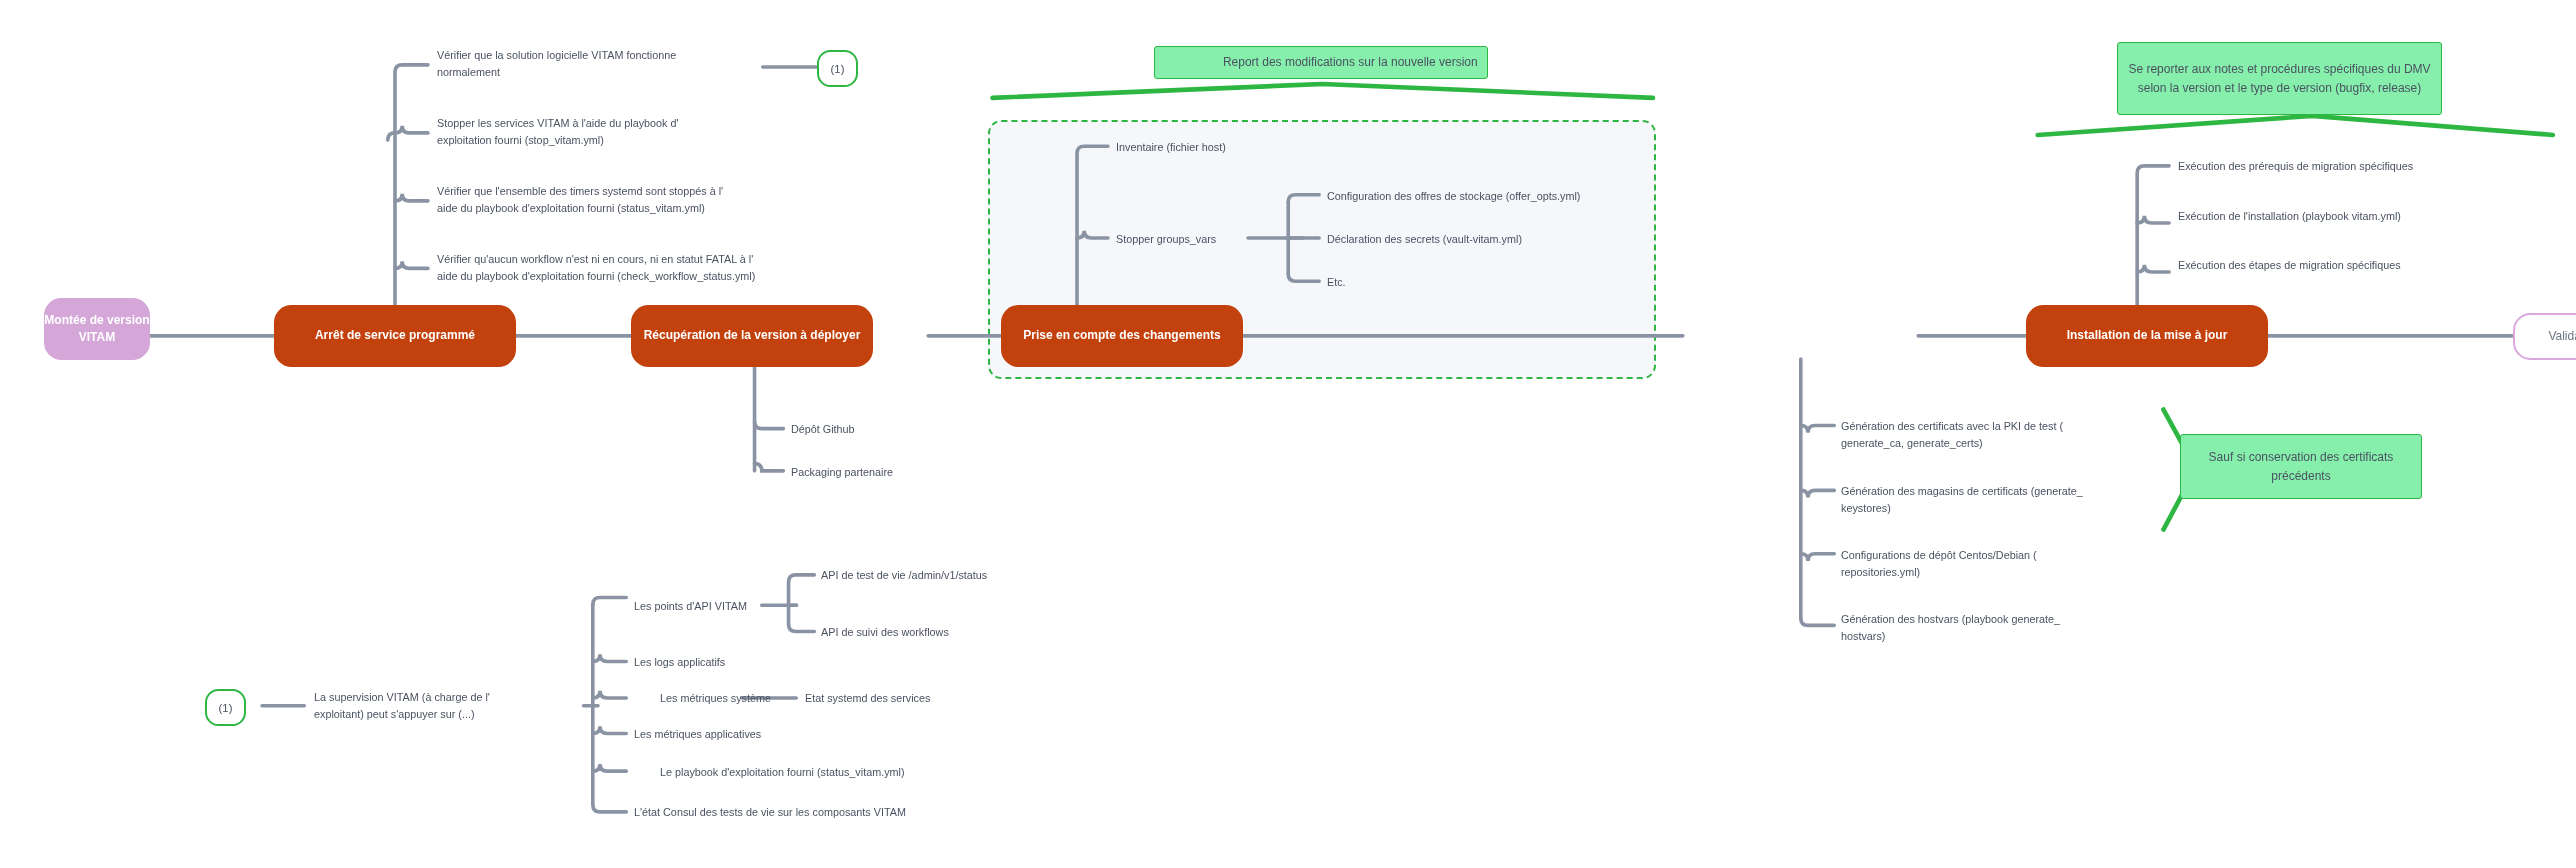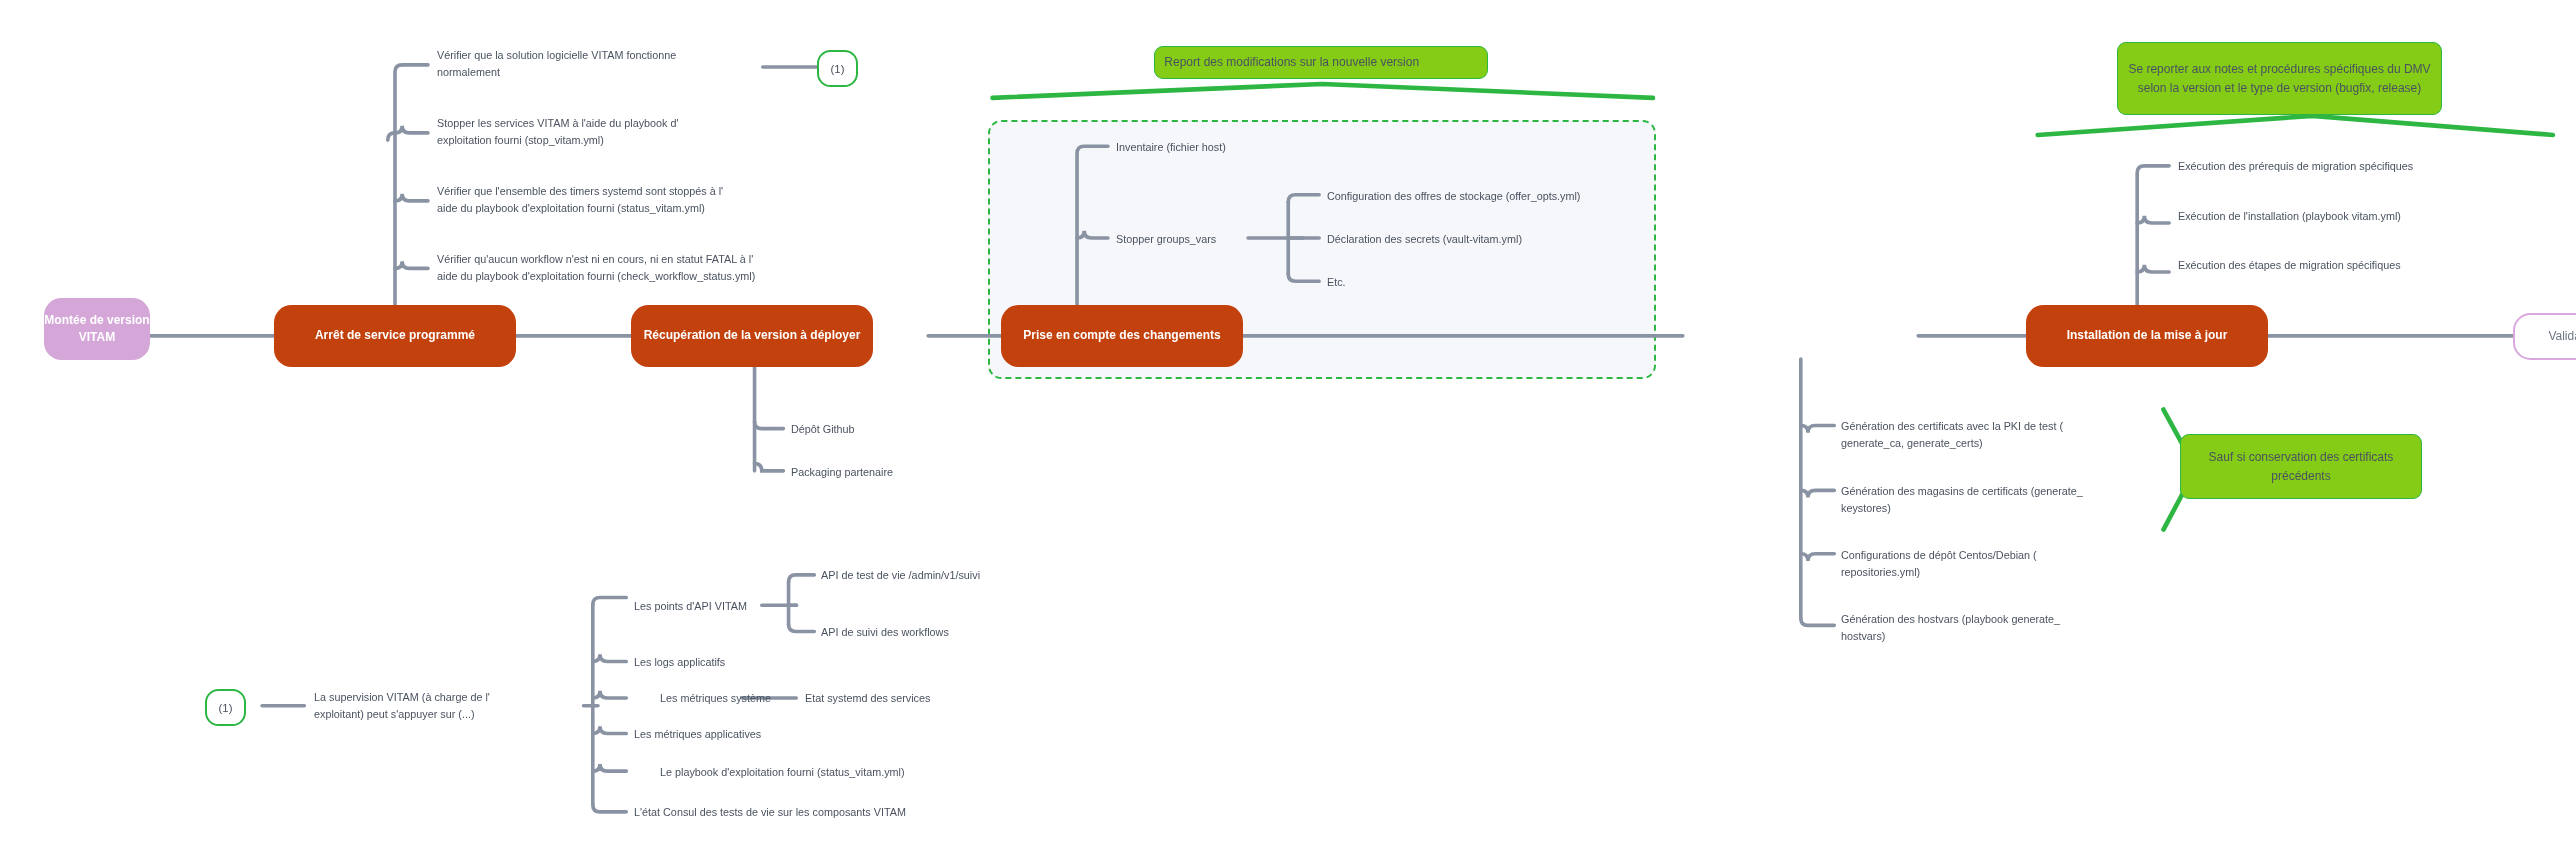--- a/index.html
+++ b/index.html
@@ -15,23 +15,23 @@
   .node.pink{background:#d4a7d8;}
   .node.outline{background:#ffffff;border:2.6px solid #d9a8dc;color:#6d7585;font-weight:normal;}
 
   .leaf{position:absolute;color:#4a5260;font-size:10.8px;line-height:1.62;
         white-space:pre-line;}
 
   .badge{position:absolute;border:2.6px solid #2db742;border-radius:13.4px;
          background:#ffffff;color:#49505e;font-size:11.3px;
          display:flex;align-items:center;justify-content:center;}
 
-  .callout{position:absolute;border:1.5px solid #2db742;border-radius:9px;
-           background:#84cc16;color:#4a5260;font-size:12px;line-height:1.52;
-           display:flex;align-items:center;justify-content:flex-start;text-align:center;
+  .callout{position:absolute;border:1.5px solid #2db742;border-radius:3px;
+           background:#86efac;color:#4a5260;font-size:12px;line-height:1.52;
+           display:flex;align-items:center;justify-content:flex-end;text-align:center;
            box-sizing:border-box;padding:3.1px 9.3px;}
 
   .dashbox{position:absolute;border:2.1px dashed #2db742;border-radius:13.4px;
            background:#f5f7fa;box-sizing:border-box;}
 </style>
 </head>
 <body>
 
 <div id="stage">
 
@@ -196,19 +196,19 @@
   <div class="leaf" style="left:314px;top:689px;width:216px;">La supervision VITAM (à charge de l'
 exploitant) peut s'appuyer sur (...)</div>
 
   <div class="leaf" style="left:634px;top:598px;width:170px;">Les points d'API VITAM</div>
   <div class="leaf" style="left:634px;top:654px;width:206px;">Les logs applicatifs</div>
   <div class="leaf" style="left:634px;top:690px;width:170px;padding-left:26px;">Les métriques système</div>
   <div class="leaf" style="left:634px;top:726px;width:206px;">Les métriques applicatives</div>
   <div class="leaf" style="left:634px;top:764px;width:309px;padding-left:26px;">Le playbook d'exploitation fourni (status_vitam.yml)</div>
   <div class="leaf" style="left:634px;top:804px;width:371px;">L'état Consul des tests de vie sur les composants VITAM</div>
 
-  <div class="leaf" style="left:821px;top:567px;width:237px;">API de test de vie /admin/v1/suivi</div>
+  <div class="leaf" style="left:821px;top:567px;width:237px;">API de test de vie /admin/v1/status</div>
   <div class="leaf" style="left:821px;top:624px;width:237px;">API de suivi des workflows</div>
 
   <div class="leaf" style="left:805px;top:690px;width:216px;">Etat systemd des services</div>
 
 </div>
 
 
 </body></html>

